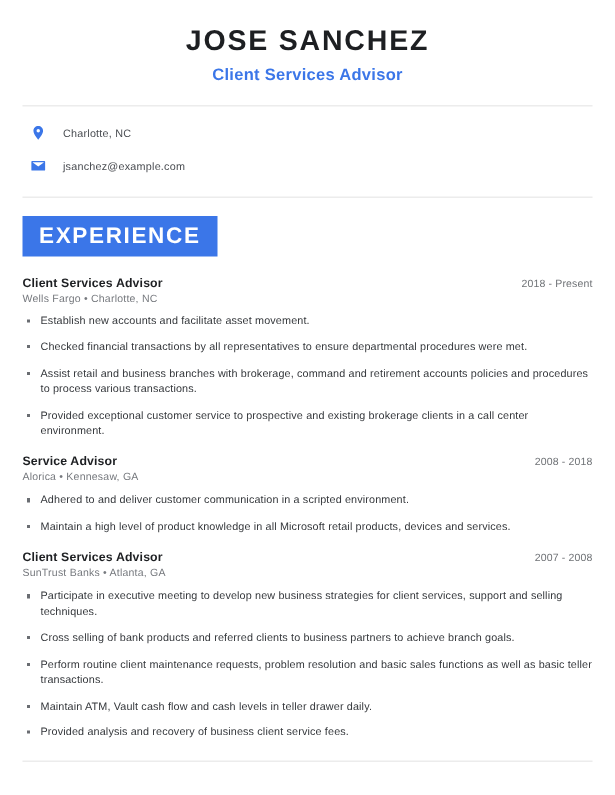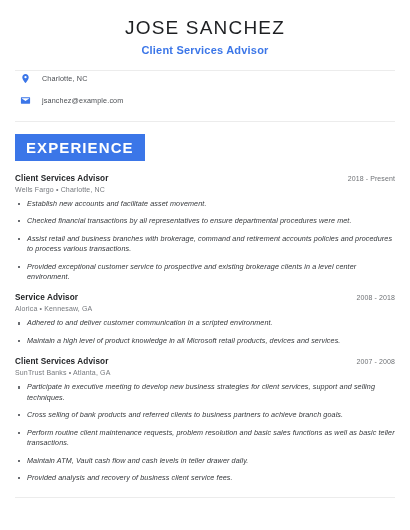--- a/index.html
+++ b/index.html
@@ -22,41 +22,41 @@
     position: relative;
   }
 
   
   .header {
     text-align: center;
     padding-top: 17px;
   }
   .full-name {
     font-size: 19px;
-    font-weight: normal;
+    font-weight: bold;
     letter-spacing: 1.2px;
     color: #1d1f22;
     line-height: 1.15;
   }
   .job-title {
     margin-top: 5px;
     font-size: 11px;
     font-weight: bold;
     letter-spacing: 0.2px;
     color: #3b76e8;
   }
 
   .divider {
     border-top: 1px solid #ececec;
     margin-top: 14px;
   }
 
   
   .contact-list {
-    margin-top: 1px;
+    margin-top: 11px;
   }
   .contact-row {
     display: flex;
     align-items: center;
     margin-bottom: 9px;
   }
   .contact-icon {
     width: 13px;
     height: 13px;
     flex: 0 0 13px;
@@ -112,21 +112,20 @@
   .entry-company {
     margin-top: 3px;
     font-size: 7px;
     color: #76797e;
     letter-spacing: 0.15px;
   }
   .bullets {
     list-style: none;
     margin: 6px 0 0 0;
     padding: 0;
-    font-style: italic;
   }
   .bullets li {
     position: relative;
     padding-left: 12px;
     font-size: 7.2px;
     line-height: 1.45;
     color: #34373b;
     margin-bottom: 7px;
     letter-spacing: 0.1px;
   }
@@ -185,21 +184,21 @@
       <div class="entry">
         <div class="entry-head">
           <span class="entry-role">Client Services Advisor</span>
           <span class="entry-dates">2018 - Present</span>
         </div>
         <div class="entry-company">Wells Fargo  •  Charlotte, NC</div>
         <ul class="bullets">
           <li>Establish new accounts and facilitate asset movement.</li>
           <li>Checked financial transactions by all representatives to ensure departmental procedures were met.</li>
           <li>Assist retail and business branches with brokerage, command and retirement accounts policies and procedures to process various transactions.</li>
-          <li>Provided exceptional customer service to prospective and existing brokerage clients in a level center environment.</li>
+          <li>Provided exceptional customer service to prospective and existing brokerage clients in a call center environment.</li>
         </ul>
       </div>
 
       <div class="entry">
         <div class="entry-head">
           <span class="entry-role">Service Advisor</span>
           <span class="entry-dates">2008 - 2018</span>
         </div>
         <div class="entry-company">Alorica  •  Kennesaw, GA</div>
         <ul class="bullets">

